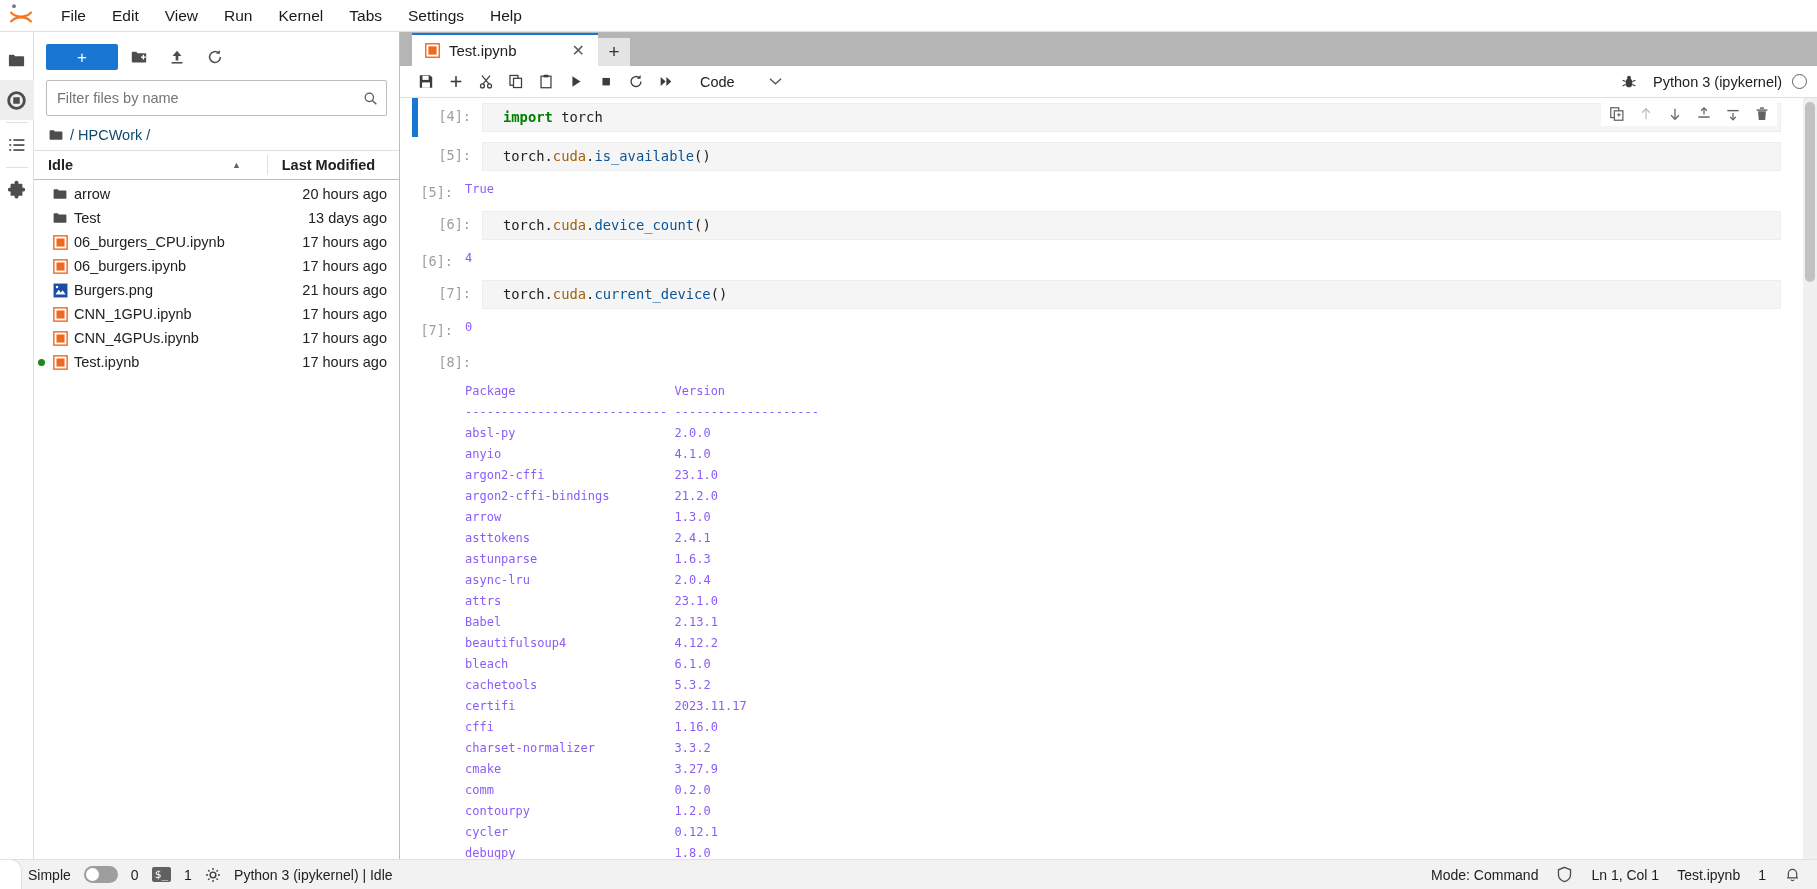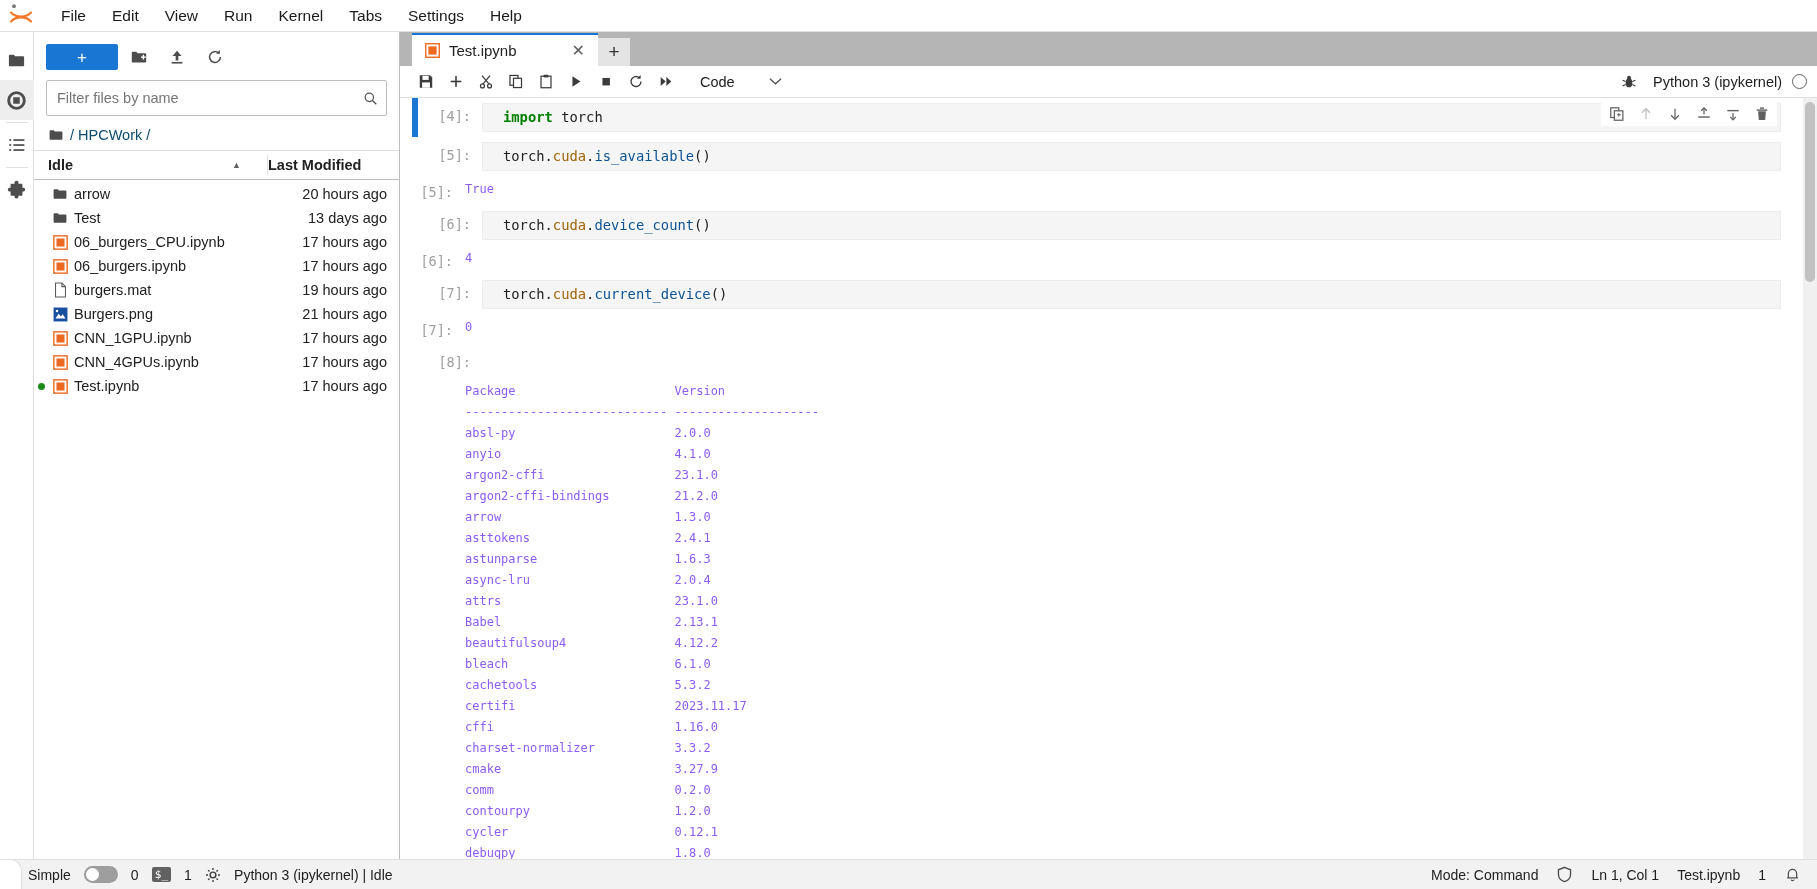--- a/index.html
+++ b/index.html
@@ -108,21 +108,21 @@
     display: flex; align-items: center;
     border-top: 1px solid #e0e0e0;
     border-bottom: 1px solid #bdbdbd;
     height: 30px;
     font-size: 14.5px;
     font-weight: bold;
     color: #212121;
     user-select: none;
   }
   .fb-col-name { flex: 1 1 auto; padding-left: 14px; display:flex; align-items:center; gap:6px;}
-  .fb-col-mod { width: 132px; flex: 0 0 132px; padding-right: 10px; text-align: left;
+  .fb-col-mod { width: 132px; flex: 0 0 132px; padding-right: 10px; text-align: center;
                 border-left: 1px solid #e0e0e0; height: 20px; line-height: 20px;}
   .sort-caret { font-size: 9px; color: #616161; margin-left: auto; margin-right: 26px;}
 
   .fb-list { flex: 1 1 auto; overflow-y: auto; padding-top: 2px; }
   .fb-row {
     display: flex; align-items: center;
     height: 24px;
     font-size: 14.5px;
     color: #212121;
     cursor: pointer;
@@ -422,31 +422,20 @@
           <div class="fb-row">
             <span class="dot"></span>
             <span class="fico">
               <svg width="15" height="15" viewBox="0 0 16 16">
                 <rect x="0.9" y="0.9" width="14.2" height="14.2" fill="#fff" stroke="#ee6a21" stroke-width="1.5"></rect>
                 <rect x="3.7" y="3.7" width="8.6" height="8.6" fill="#ee6a21"></rect>
               </svg>
             </span>
             <span class="fname">06_burgers.ipynb</span>
             <span class="fmod">17 hours ago</span>
-          </div>
-          <div class="fb-row">
-            <span class="dot"></span>
-            <span class="fico">
-              <svg width="15" height="16" viewBox="0 0 16 18">
-                <path d="M2.4 1.2 h7.2 L13.6 5.2 V16.8 H2.4 Z" fill="#fff" stroke="#5a5a5a" stroke-width="1.2"></path>
-                <path d="M9.6 1.2 V5.2 H13.6" fill="none" stroke="#5a5a5a" stroke-width="1.2"></path>
-              </svg>
-            </span>
-            <span class="fname">burgers.mat</span>
-            <span class="fmod">19 hours ago</span>
           </div>
           <div class="fb-row">
             <span class="dot"></span>
             <span class="fico">
               <svg width="15" height="15" viewBox="0 0 16 16">
                 <rect x="0.6" y="0.6" width="14.8" height="14.8" fill="#1a4fa0"></rect>
                 <path d="M2.6 12.2 L6 7.2 L8.3 10 L10.3 7.8 L13.4 12.2 Z" fill="#fff"></path>
                 <circle cx="4.3" cy="4.3" r="1.3" fill="#fff"></circle>
               </svg>
             </span>

